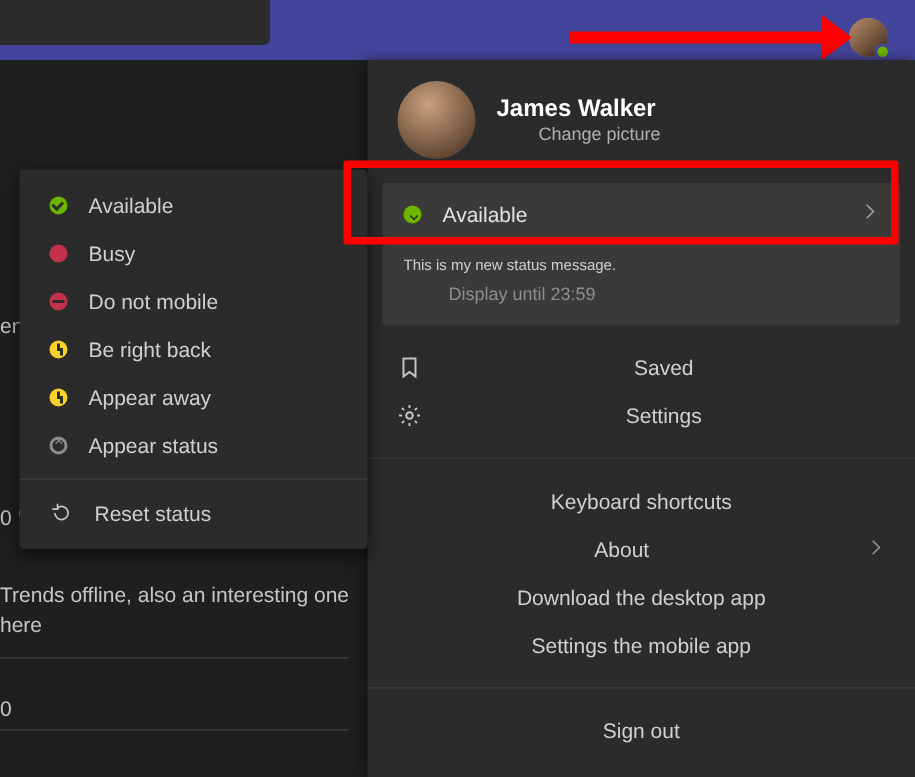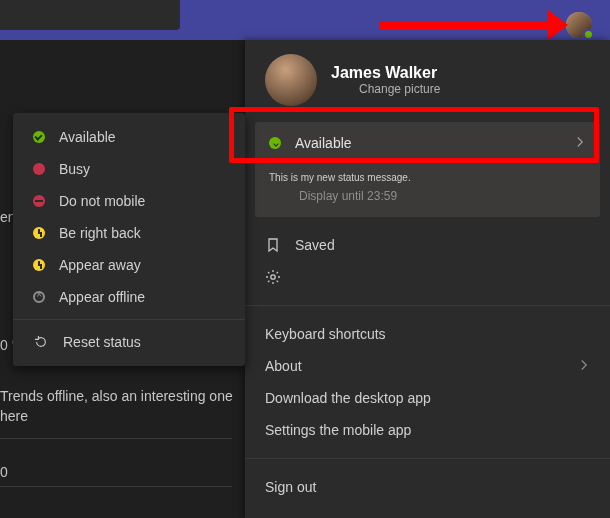--- a/index.html
+++ b/index.html
@@ -93,21 +93,21 @@
   .status-msg { color: #d0d0d0; font-size: 10px; }
   .status-until { color: #8e8e8e; font-size: 12px; margin-top: 6px; margin-left: 30px; }
 
   
   .highlight-box {
     position: absolute; border: 5px solid #ff0000; border-radius: 2px;
     pointer-events: none;
   }
   .hb-status { left: 229px; top: 107px; width: 370px; height: 56px; }
 
-  .menu-section { padding: 12px 0; border-bottom: 1px solid #3b3a39; }
+  .menu-section { padding: 12px 0; border-bottom: 1px solid #3b3a39; text-align: center; }
   .menu-section:last-child { border-bottom: none; }
   .menu-item {
     display: flex; align-items: center; padding: 8px 20px; cursor: pointer;
     color: #d0d0d0; gap: 14px; position:relative;
   }
   .menu-icon { width: 16px; height: 16px; display: inline-flex; align-items:center; justify-content:center; color:#c8c6c4; }
   .menu-icon svg { width: 16px; height: 16px; stroke: currentColor; fill: none; stroke-width: 1.3; }
   .menu-label { flex: 1; }
   .menu-chev { color: #909090; }
 
@@ -194,20 +194,21 @@
       </span>
       <span class="menu-label">Saved</span>
     </div>
     <div class="menu-item">
       <span class="menu-icon">
         <svg viewBox="0 0 16 16">
             <circle cx="8" cy="8" r="2.2"></circle>
             <path d="M8 1v2M8 13v2M1 8h2M13 8h2M3 3l1.4 1.4M11.6 11.6L13 13M3 13l1.4-1.4M11.6 4.4L13 3"></path>
           </svg>
       </span>
+      <span class="menu-label">Settings</span>
     </div>
   </div>
 
   <div class="menu-section">
     <div class="menu-item">
       <span class="menu-label">Keyboard shortcuts</span>
     </div>
     <div class="menu-item">
       <span class="menu-label">About</span>
       <span class="menu-chev">
@@ -247,21 +248,21 @@
   <div class="sub-item">
     <span class="dot d-brb"></span>
     <span>Be right back</span>
   </div>
   <div class="sub-item">
     <span class="dot d-away"></span>
     <span>Appear away</span>
   </div>
   <div class="sub-item">
     <span class="d-offline"></span>
-    <span>Appear offline</span>
+    <span>Appear status</span>
   </div>
   <div class="sub-sep"></div>
   <div class="sub-item">
     <span class="menu-icon reset-icon">
       <svg viewBox="0 0 16 16">
           <path d="M3 8a5 5 0 1 0 2-4" stroke="#c8c6c4" fill="none" stroke-width="1.3"></path>
           <path d="M5 1v4h-4" stroke="#c8c6c4" fill="none" stroke-width="1.3" transform="translate(0,0)"></path>
         </svg>
     </span>
     <span>Reset status</span>

